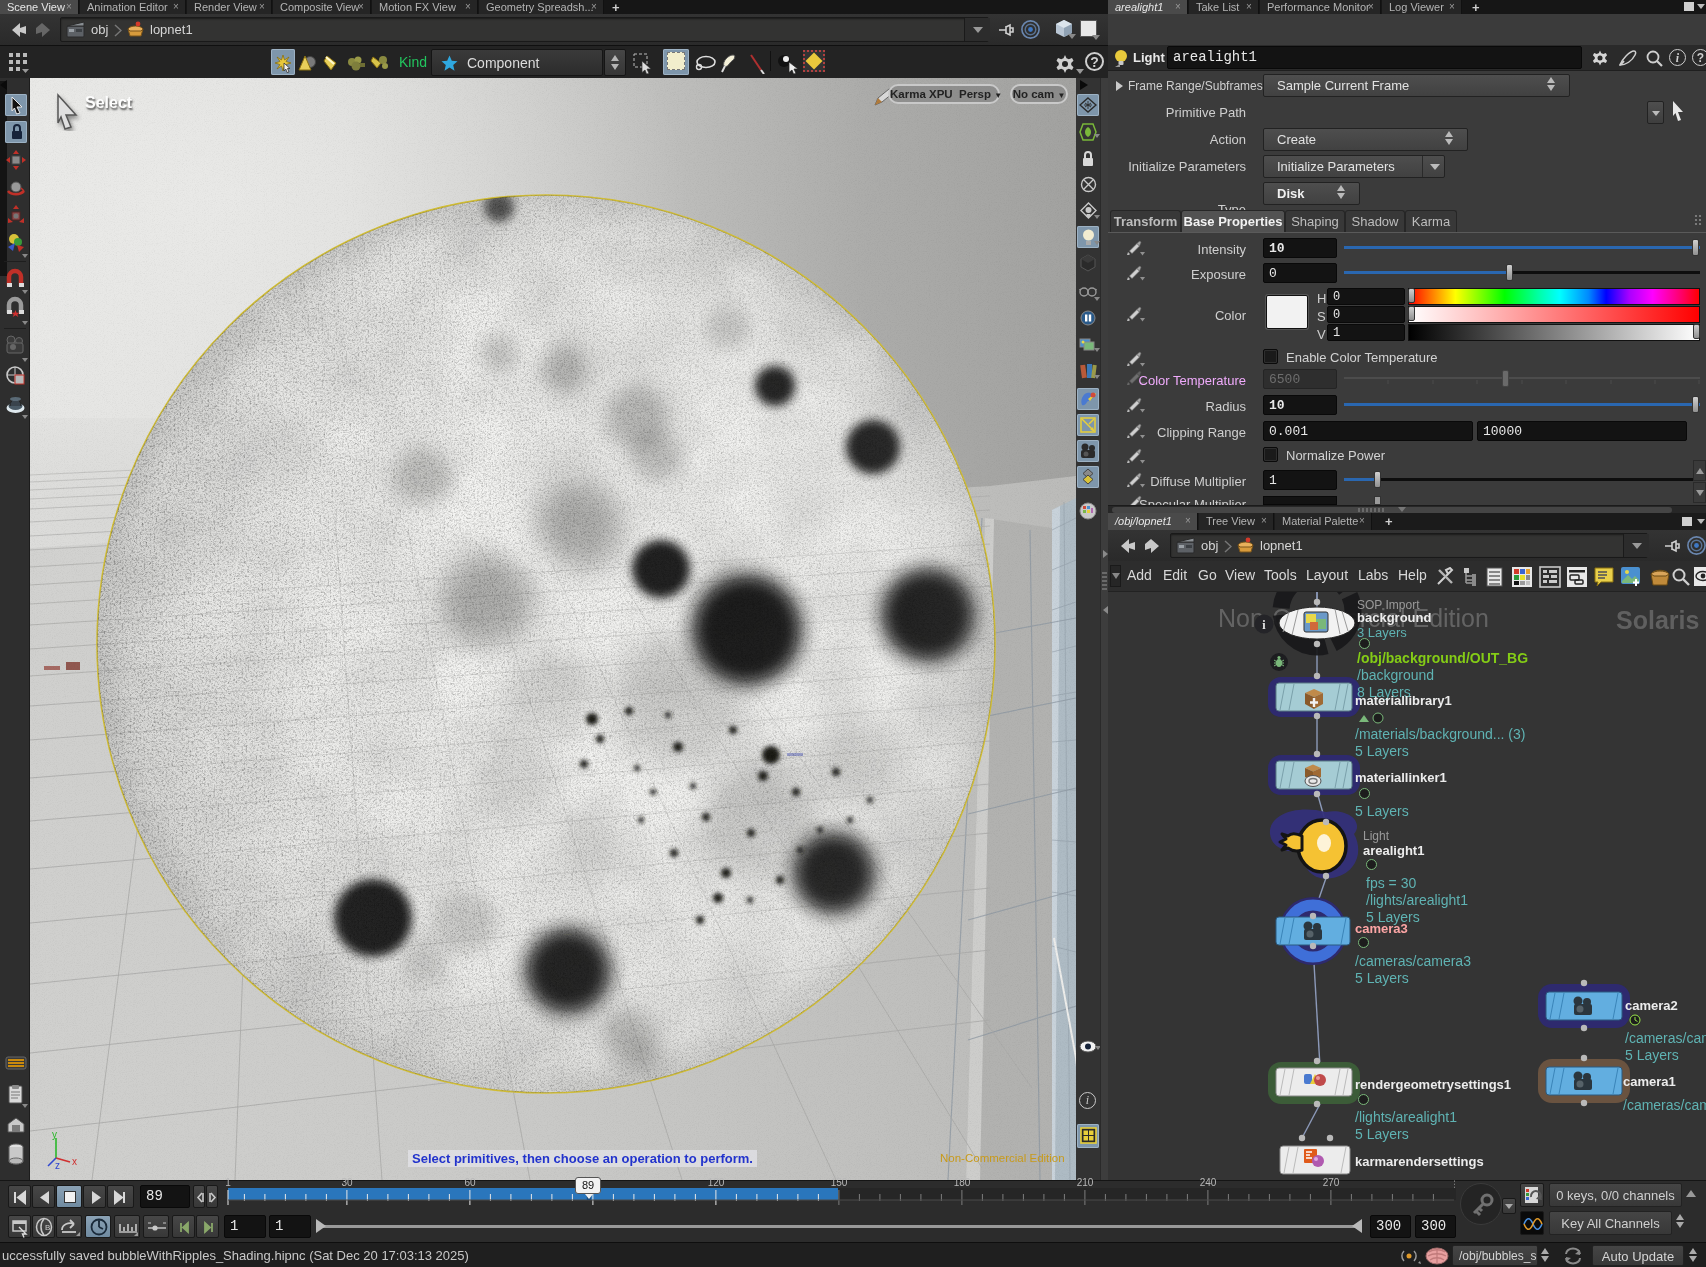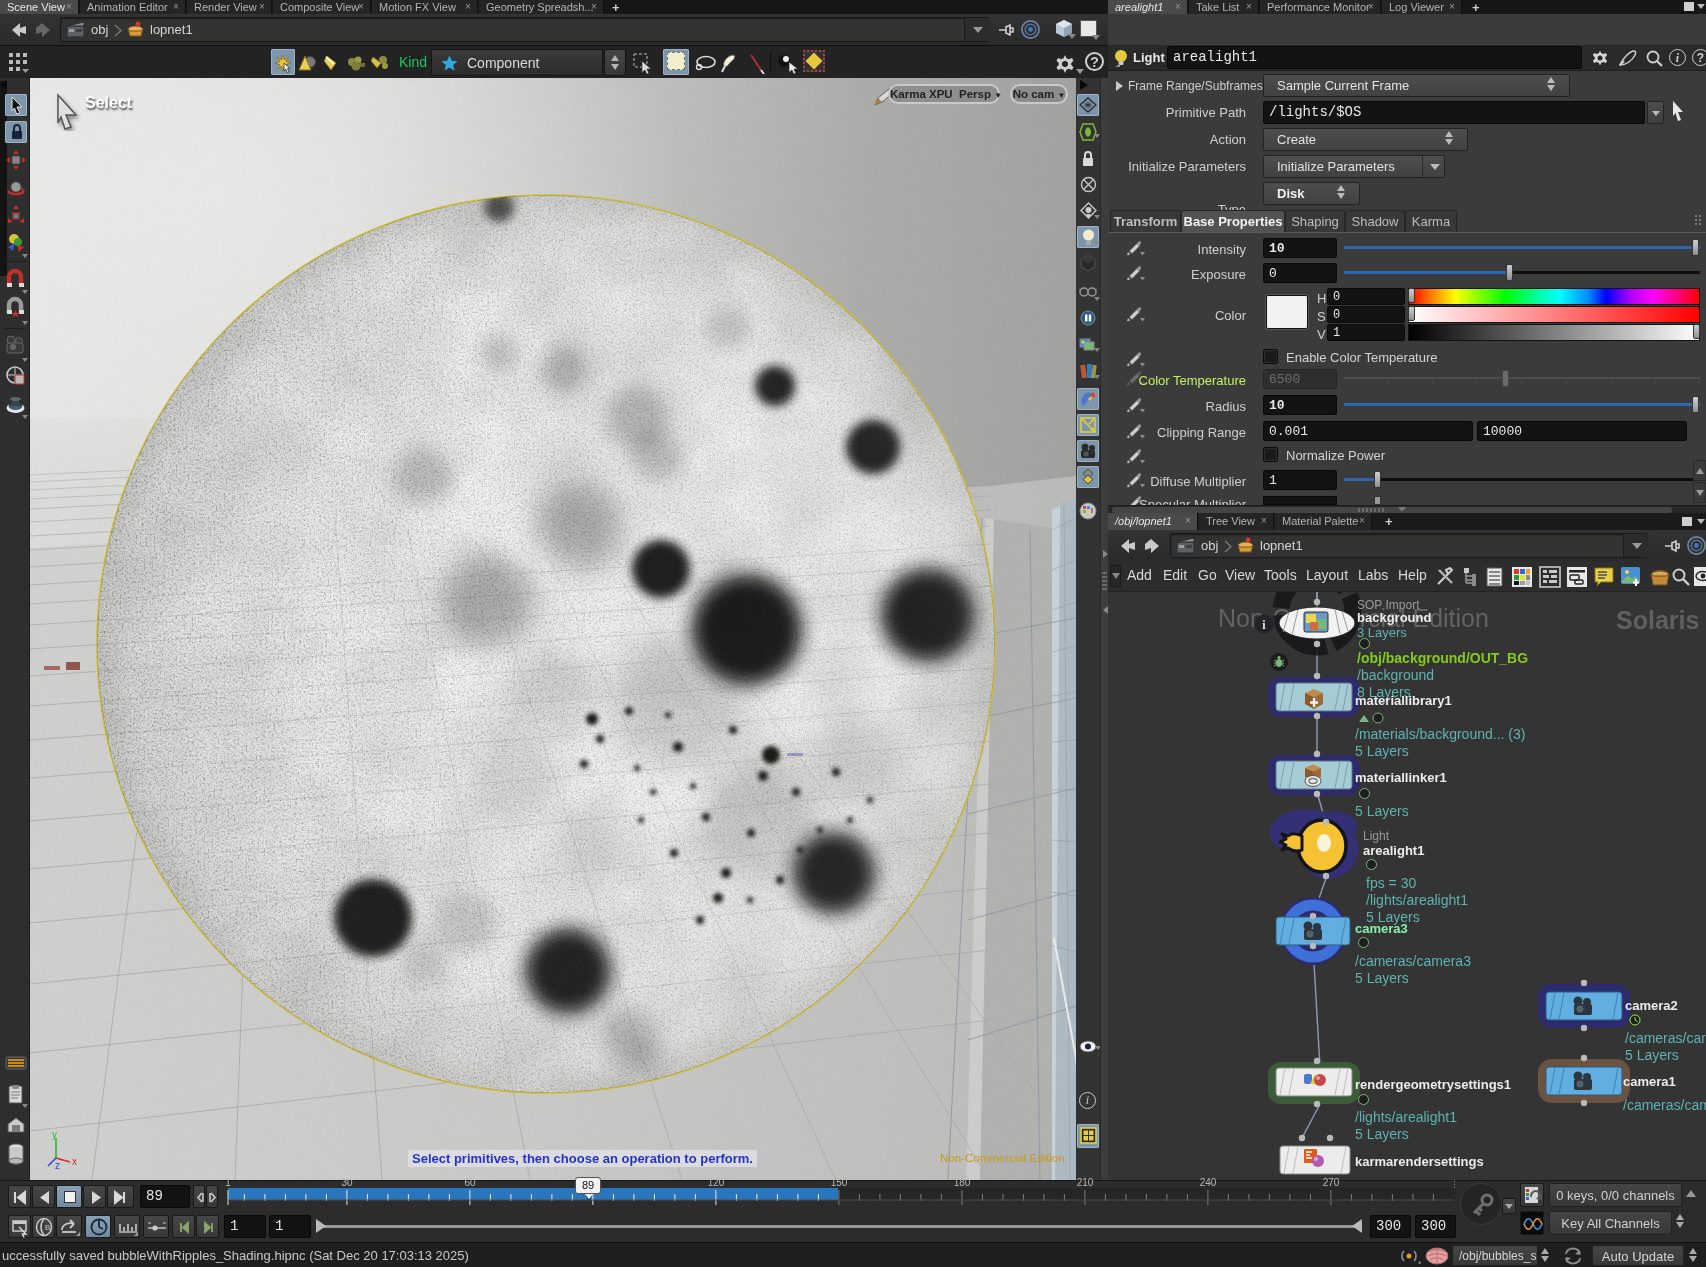--- a/index.html
+++ b/index.html
@@ -860,21 +860,20 @@
   <div class="abs" style="left:20px;top:65px;font-size:12px;color:#cfcfcf;">Frame Range/Subframes</div>
   <div class="pdrop" style="left:155px;top:60px;width:307px;height:23px;">
     <div class="abs" style="left:13px;top:3px;">Sample Current Frame</div>
     <div class="abs" style="left:283px;top:2px;">
           <div style="width:0;height:0;border-left:4px solid transparent;border-right:4px solid transparent;border-bottom:6px solid #bbb;"></div>
           <div style="width:0;height:0;border-left:4px solid transparent;border-right:4px solid transparent;border-top:6px solid #bbb;margin-top:2px;"></div>
         </div>
   </div>
 
   <div class="plabel" style="left:0;top:91px;width:138px;">Primitive Path</div>
-  <div class="pinput" style="left:155px;top:87px;width:382px;height:23px;font-size:14px;">/lights/$OS</div>
   <div class="abs" style="left:539px;top:87px;width:17px;height:23px;background:linear-gradient(#4e4e4e,#3e3e3e);border:1px solid #222;border-radius:2px;">
         <div style="margin:9px auto 0;width:0;height:0;border-left:4px solid transparent;border-right:4px solid transparent;border-top:5px solid #bbb;"></div>
       </div>
   <svg class="abs" style="left:562px;top:86px;" width="16" height="22" viewBox="0 0 16 22">
         <path d="M3 1 L13 12 L8 12 L11 20 L8 21 L5.5 13 L3 16 Z" fill="#e8e8e8"></path>
       </svg>
 
   <div class="plabel" style="left:0;top:118px;width:138px;">Action</div>
   <div class="pdrop" style="left:155px;top:114px;width:205px;height:23px;">
     <div class="abs" style="left:13px;top:3px;">Create</div>
@@ -967,21 +966,21 @@
 
   <svg class="abs" style="left:18px;top:337px;" width="20" height="17">
         <use href="#pencilico"></use>
       </svg>
   <div class="checkbox" style="left:155px;top:335px;"></div>
   <div class="abs" style="left:178px;top:336px;font-size:13px;color:#d2d2d2;">Enable Color Temperature</div>
 
   <svg class="abs" style="left:18px;top:356px;opacity:0.35;" width="20" height="17">
         <use href="#pencilico"></use>
       </svg>
-  <div class="plabel" style="left:0;top:359px;width:138px;color:#bef264;">Color Temperature</div>
+  <div class="plabel" style="left:0;top:359px;width:138px;color:#f0abfc;">Color Temperature</div>
   <div class="pinput" style="left:155px;top:355px;width:74px;height:20px;color:#6e6e6e;background:#2e2e2e;border-color:#242424;">6500</div>
   <div class="sliderline" style="left:236px;top:363px;width:356px;background:#4c4c4c;height:2px;"></div>
   <svg class="abs" style="left:236px;top:366px;" width="356" height="5">
     <g stroke="#4c4c4c">
           <line x1="44" y1="0" x2="44" y2="4"></line>
           <line x1="89" y1="0" x2="89" y2="4"></line>
           <line x1="133" y1="0" x2="133" y2="4"></line>
           <line x1="178" y1="0" x2="178" y2="4"></line>
           <line x1="222" y1="0" x2="222" y2="4"></line>
           <line x1="267" y1="0" x2="267" y2="4"></line>
@@ -1398,21 +1397,21 @@
     <div class="abs" style="left:251px;top:196px;width:11px;height:11px;border-radius:50%;background:#1d1d1d;border:1px solid #7ab87a;"></div>
     <div class="abs" style="left:247px;top:211px;font-size:14px;color:#5fb3b3;">5 Layers</div>
 
     <div class="abs" style="left:255px;top:237px;font-size:12px;color:#9a9a9a;">Light</div>
     <div class="abs" style="left:255px;top:251px;font-size:13px;font-weight:bold;color:#ececec;">arealight1</div>
     <div class="abs" style="left:258px;top:267px;width:11px;height:11px;border-radius:50%;background:#1d1d1d;border:1px solid #7ab87a;"></div>
     <div class="abs" style="left:258px;top:283px;font-size:14px;color:#5fb3b3;">fps = 30</div>
     <div class="abs" style="left:258px;top:300px;font-size:14px;color:#5fb3b3;">/lights/arealight1</div>
     <div class="abs" style="left:258px;top:317px;font-size:14px;color:#5fb3b3;">5 Layers</div>
 
-    <div class="abs" style="left:247px;top:329px;font-size:13px;font-weight:bold;color:#86efac;">camera3</div>
+    <div class="abs" style="left:247px;top:329px;font-size:13px;font-weight:bold;color:#fca5a5;">camera3</div>
     <div class="abs" style="left:250px;top:345px;width:11px;height:11px;border-radius:50%;background:#1d1d1d;border:1px solid #7ab87a;"></div>
     <div class="abs" style="left:247px;top:361px;font-size:14px;color:#5fb3b3;">/cameras/camera3</div>
     <div class="abs" style="left:247px;top:378px;font-size:14px;color:#5fb3b3;">5 Layers</div>
 
     <div class="abs" style="left:517px;top:406px;font-size:13px;font-weight:bold;color:#ececec;">camera2</div>
     <svg class="abs" style="left:521px;top:422px;" width="14" height="14">
           <circle cx="6" cy="6" r="5" fill="#1d1d1d" stroke="#9ae84a"></circle>
           <path d="M6 3 L6 6 L8.5 7.5" stroke="#9ae84a" fill="none"></path>
         </svg>
     <div class="abs" style="left:517px;top:438px;font-size:14px;color:#5fb3b3;">/cameras/cam</div>

